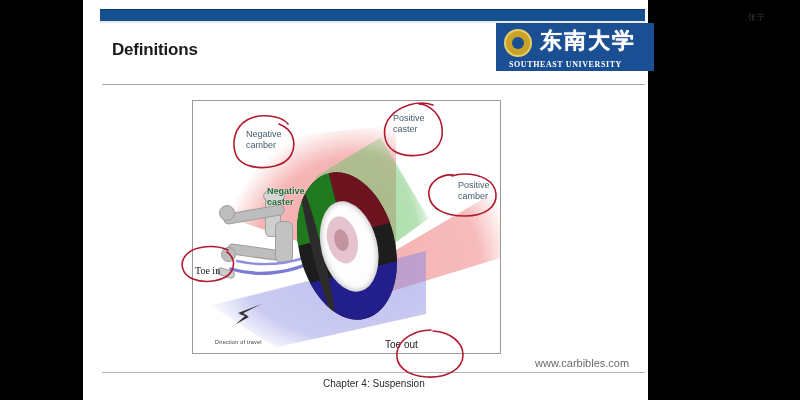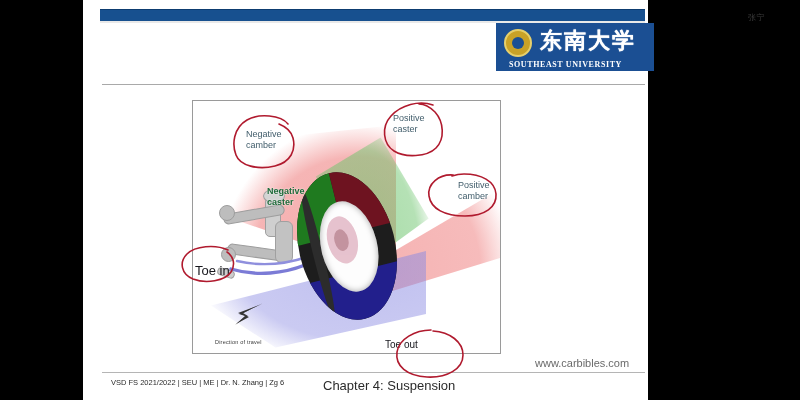--- a/index.html
+++ b/index.html
@@ -115,21 +115,21 @@
   #ink{position:absolute;left:83px;top:0;width:565px;height:400px;
        pointer-events:none;}
 
   .credit{position:absolute;left:452px;top:357px;font-size:11px;
        color:#6a6a6a;}
 
   
   .footer-rule{position:absolute;left:19px;top:372px;width:543px;height:1px;
        background:#b5b5b5;}
   .f-left{position:absolute;left:28px;top:378px;font-size:7.5px;color:#2b2b2b;}
-  .f-center{position:absolute;left:240px;top:378px;font-size:13px;color:#2b2b2b;text-align:right;}
+  .f-center{position:absolute;left:240px;top:378px;font-size:10px;color:#2b2b2b;text-align:right;}
 
   .dept-logo{position:absolute;left:442px;top:376px;width:112px;height:17px;}
   .dept-logo .mark{position:absolute;left:0;top:1px;width:14px;height:14px;
        border-radius:50%;background:linear-gradient(135deg,#1f7a4c,#2f8f5d 48%,#1a5fa8 52%,#12407a);}
   .dept-logo .mark::after{content:"";position:absolute;left:4px;top:4px;
        width:6px;height:6px;border-radius:50%;background:#fff;opacity:.85;}
   .dept-logo .cn2{position:absolute;left:18px;top:0px;font-size:6.5px;
        color:#12407a;font-weight:bold;letter-spacing:.3px;
        font-family:"DejaVu Sans",sans-serif;}
   .dept-logo .en2{position:absolute;left:18px;top:8px;font-size:3.6px;
@@ -140,20 +140,21 @@
 
 <div id="viewport">
 
   <div id="watermark">张宁</div>
 
   <div id="slide">
 
     <div class="topbar"></div>
     <div class="topbar-shade"></div>
 
+    <div class="slide-title">Definitions</div>
     <div class="title-rule"></div>
 
     <div class="seu-logo">
       <div class="crest"></div>
       <div class="cn">东南大学</div>
       <div class="en">SOUTHEAST UNIVERSITY</div>
     </div>
 
     <div id="figure">
 
@@ -208,28 +209,27 @@
     <div class="lbl teal" style="left:375px;top:180px;">
       <div>Positive</div>
       <div>camber</div>
     </div>
 
     <div class="lbl green" style="left:184px;top:186px;">
       <div>Negative</div>
       <div>caster</div>
     </div>
 
-    <div class="lbl dark" style="left:112px;top:265px;font-size:13px;">Toe in</div>
+    <div class="lbl dark" style="left:112px;top:265px;font-size:10px;font-family:Liberation Serif, serif;">Toe in</div>
 
     <div class="lbl dark" style="left:302px;top:339px;font-size:10px;">Toe out</div>
 
     <div class="credit">www.carbibles.com</div>
 
     <div class="footer-rule"></div>
-    <div class="f-left">VSD FS 2021/2022 | SEU | ME | Dr. N. Zhang | Zg 6</div>
     <div class="f-center">Chapter 4: Suspension</div>
 
   </div>
 
   <svg id="ink" viewBox="0 0 565 400">
     <g fill="none" stroke="#b01a2e" stroke-width="1.6" stroke-linecap="round" stroke-linejoin="round">
 
       <path d="M205,124 C198,115 176,113 164,120 C150,128 149,145 153,155
                C157,166 175,170 192,166 C208,162 213,150 210,138
                C208,130 201,126 196,124"></path>

